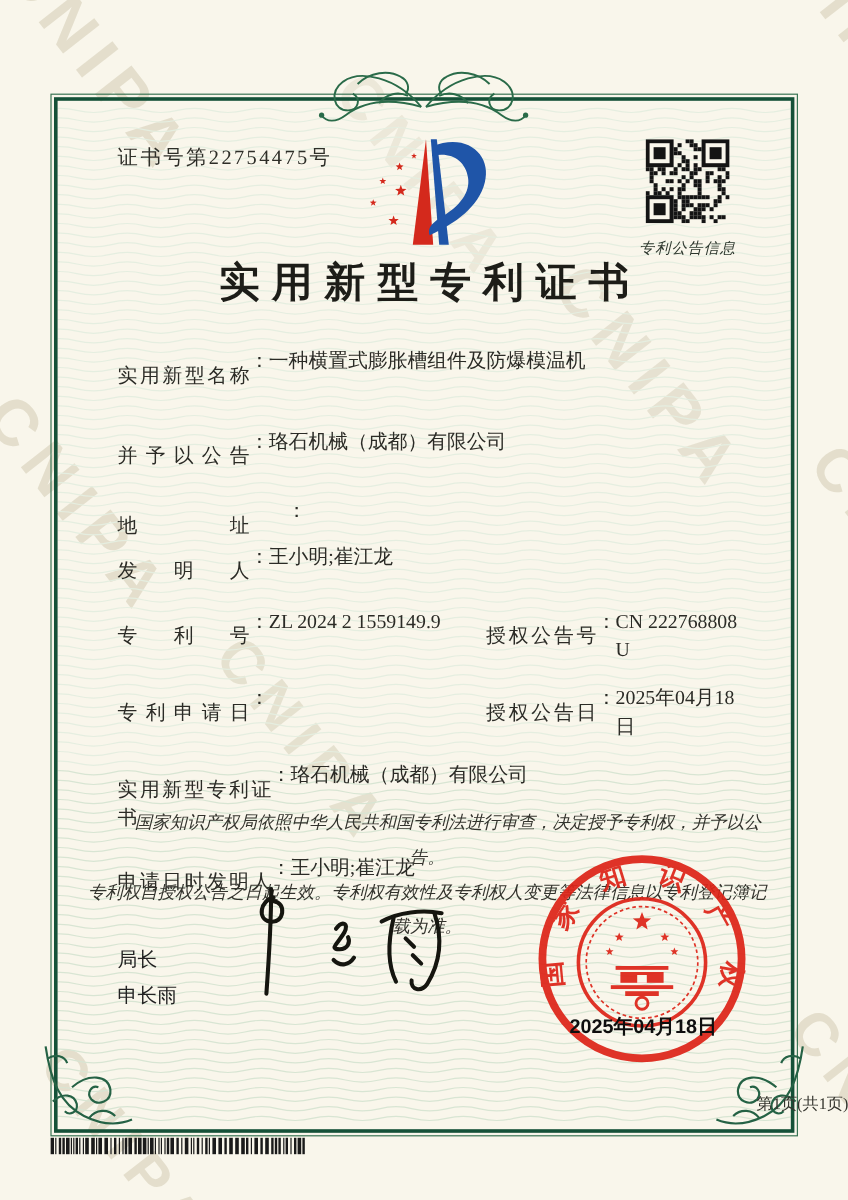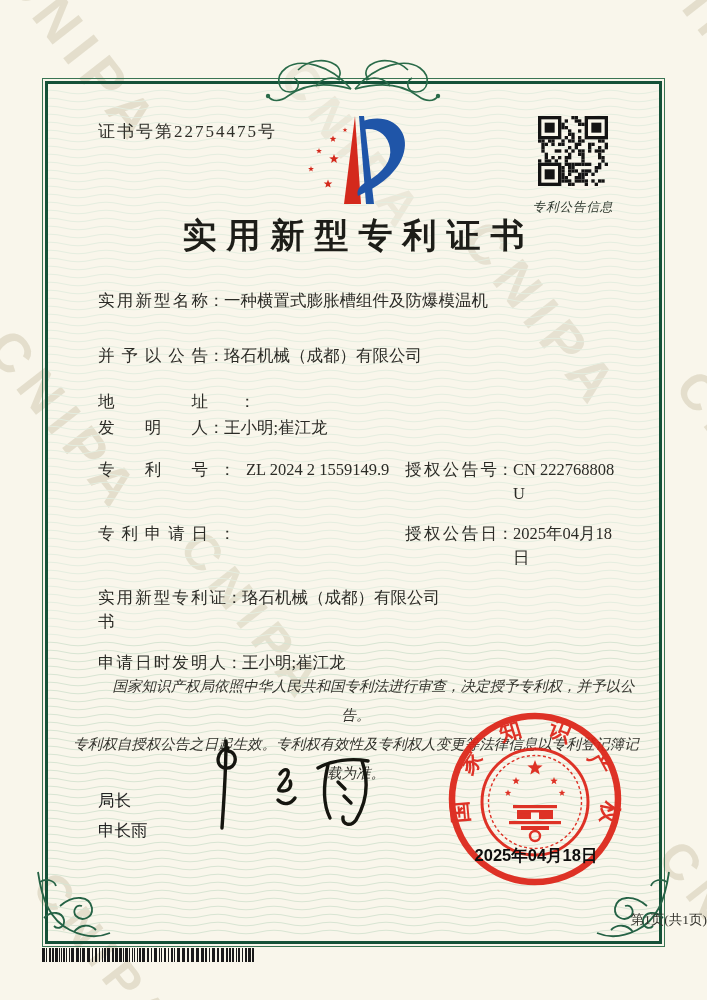--- a/index.html
+++ b/index.html
@@ -18,27 +18,27 @@
   .cert-no{position:absolute;left:98px;top:120px;font-size:17px;letter-spacing:2px;color:#2e2e28;}
   .logo{position:absolute;left:298px;top:108px;}
   .qr-block{position:absolute;left:530px;top:116px;width:86px;text-align:center;}
   .qr-block svg{display:block;margin:0 auto;}
   .qr-caption{margin-top:13px;font-size:12.5px;color:#2d372d;letter-spacing:1px;font-style:italic;}
   .title{position:absolute;left:0;right:0;top:213px;text-align:center;font-size:34px;font-weight:700;
          letter-spacing:10px;padding-left:10px;color:#1d1d18;}
   
   .fields{position:absolute;left:98px;top:289px;width:528px;font-size:16.5px;line-height:24px;}
   .frow{display:flex;align-items:flex-start;}
-  .lbl{display:inline-block;width:110px;text-align:justify;text-align-last:justify;flex:none;}
+  .lbl{display:inline-block;width:110px;text-align:justify;text-align-last:justify;flex:none;margin-top:12px;}
   .lbl.wide{width:128px;}
   .lbl.r{width:92px;}
   .colon{display:inline-block;width:16px;flex:none;}
   .val{flex:1;}
   .addr{line-height:26px;}
-  .cell-l{display:flex;width:307px;flex:none;gap:11px;}
+  .cell-l{display:flex;width:307px;flex:none;}
   .cell-r{display:flex;flex:1;}
   
   .statement{position:absolute;left:72px;top:672px;width:568px;font-size:14.5px;line-height:29px;
              font-style:italic;color:#33332d;text-align:center;}
   .statement .l1{text-indent:2.4em;}
   
   .director{position:absolute;left:98px;top:785px;font-family:"Liberation Sans","DejaVu Sans",sans-serif;
             font-size:16.5px;line-height:30px;color:#222;}
   .signature{position:absolute;left:192px;top:738px;}
   .seal{position:absolute;left:446px;top:710px;}

